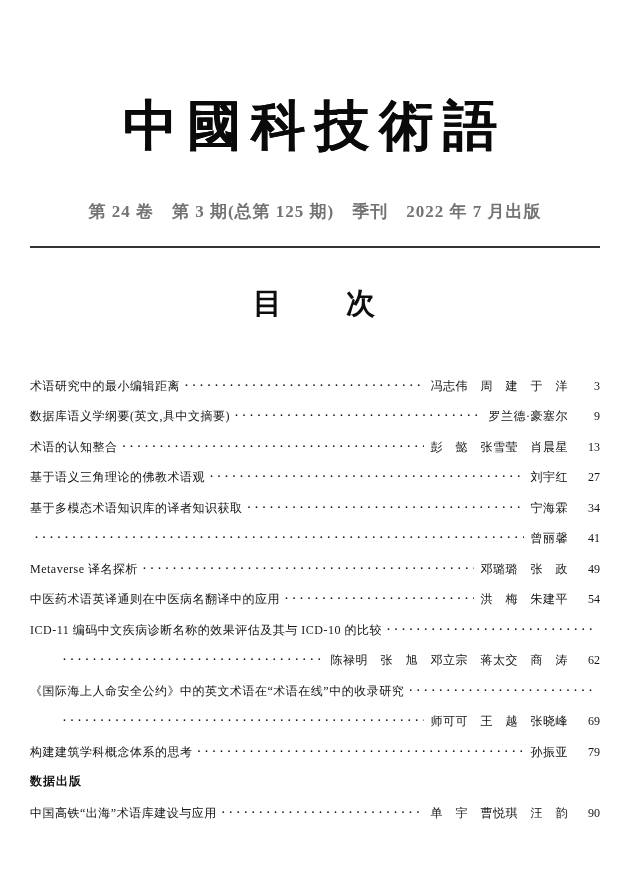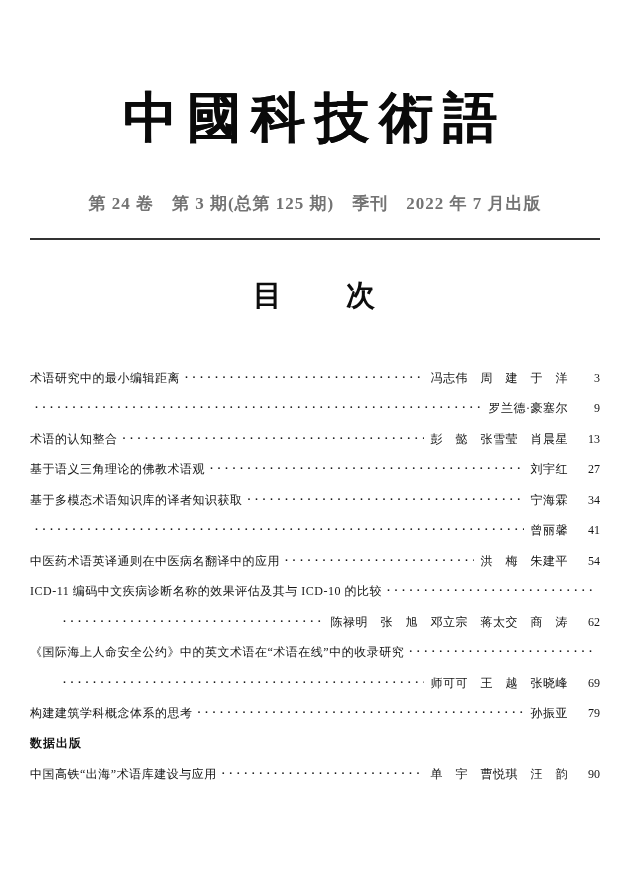--- a/index.html
+++ b/index.html
@@ -8,21 +8,21 @@
     height: 873px;
     background: #ffffff;
     color: #141414;
     font-family: "Liberation Serif", "DejaVu Serif", serif;
     overflow: hidden;
   }
   .page {
     box-sizing: border-box;
     width: 630px;
     height: 873px;
-    padding: 4px 30px;
+    padding: 12px 30px;
   }
   
   .masthead {
     padding-top: 80px;
     text-align: center;
   }
   .journal-title {
     margin: 0;
     font-family: "DejaVu Serif", "Liberation Serif", serif;
     font-size: 54px;
@@ -121,20 +121,21 @@
   <h2 class="toc-heading">目　　次</h2>
 
   <div class="toc-list" id="toc-list">
       <div class="toc-row">
         <span class="toc-title">术语研究中的最小编辑距离</span>
         <span class="leader"></span>
         <span class="toc-authors">冯志伟　周　建　于　洋</span>
         <span class="toc-page">3</span>
       </div>
       <div class="toc-row">
+        <span class="toc-title">数据库语义学纲要(英文,具中文摘要)</span>
         <span class="leader"></span>
         <span class="toc-authors">罗兰德·豪塞尔</span>
         <span class="toc-page">9</span>
       </div>
       <div class="toc-row">
         <span class="toc-title">术语的认知整合</span>
         <span class="leader"></span>
         <span class="toc-authors">彭　懿　张雪莹　肖晨星</span>
         <span class="toc-page">13</span>
       </div>
@@ -149,20 +150,26 @@
         <span class="leader"></span>
         <span class="toc-authors">宁海霖</span>
         <span class="toc-page">34</span>
       </div>
       <div class="toc-row">
         <span class="leader"></span>
         <span class="toc-authors">曾丽馨</span>
         <span class="toc-page">41</span>
       </div>
       <div class="toc-row">
+        <span class="toc-title">Metaverse 译名探析</span>
+        <span class="leader"></span>
+        <span class="toc-authors">邓璐璐　张　政</span>
+        <span class="toc-page">49</span>
+      </div>
+      <div class="toc-row">
         <span class="toc-title">中医药术语英译通则在中医病名翻译中的应用</span>
         <span class="leader"></span>
         <span class="toc-authors">洪　梅　朱建平</span>
         <span class="toc-page">54</span>
       </div>
       <div class="toc-row">
         <span class="toc-title">ICD-11 编码中文疾病诊断名称的效果评估及其与 ICD-10 的比较</span>
         <span class="leader"></span>
       </div>
       <div class="toc-row cont">

